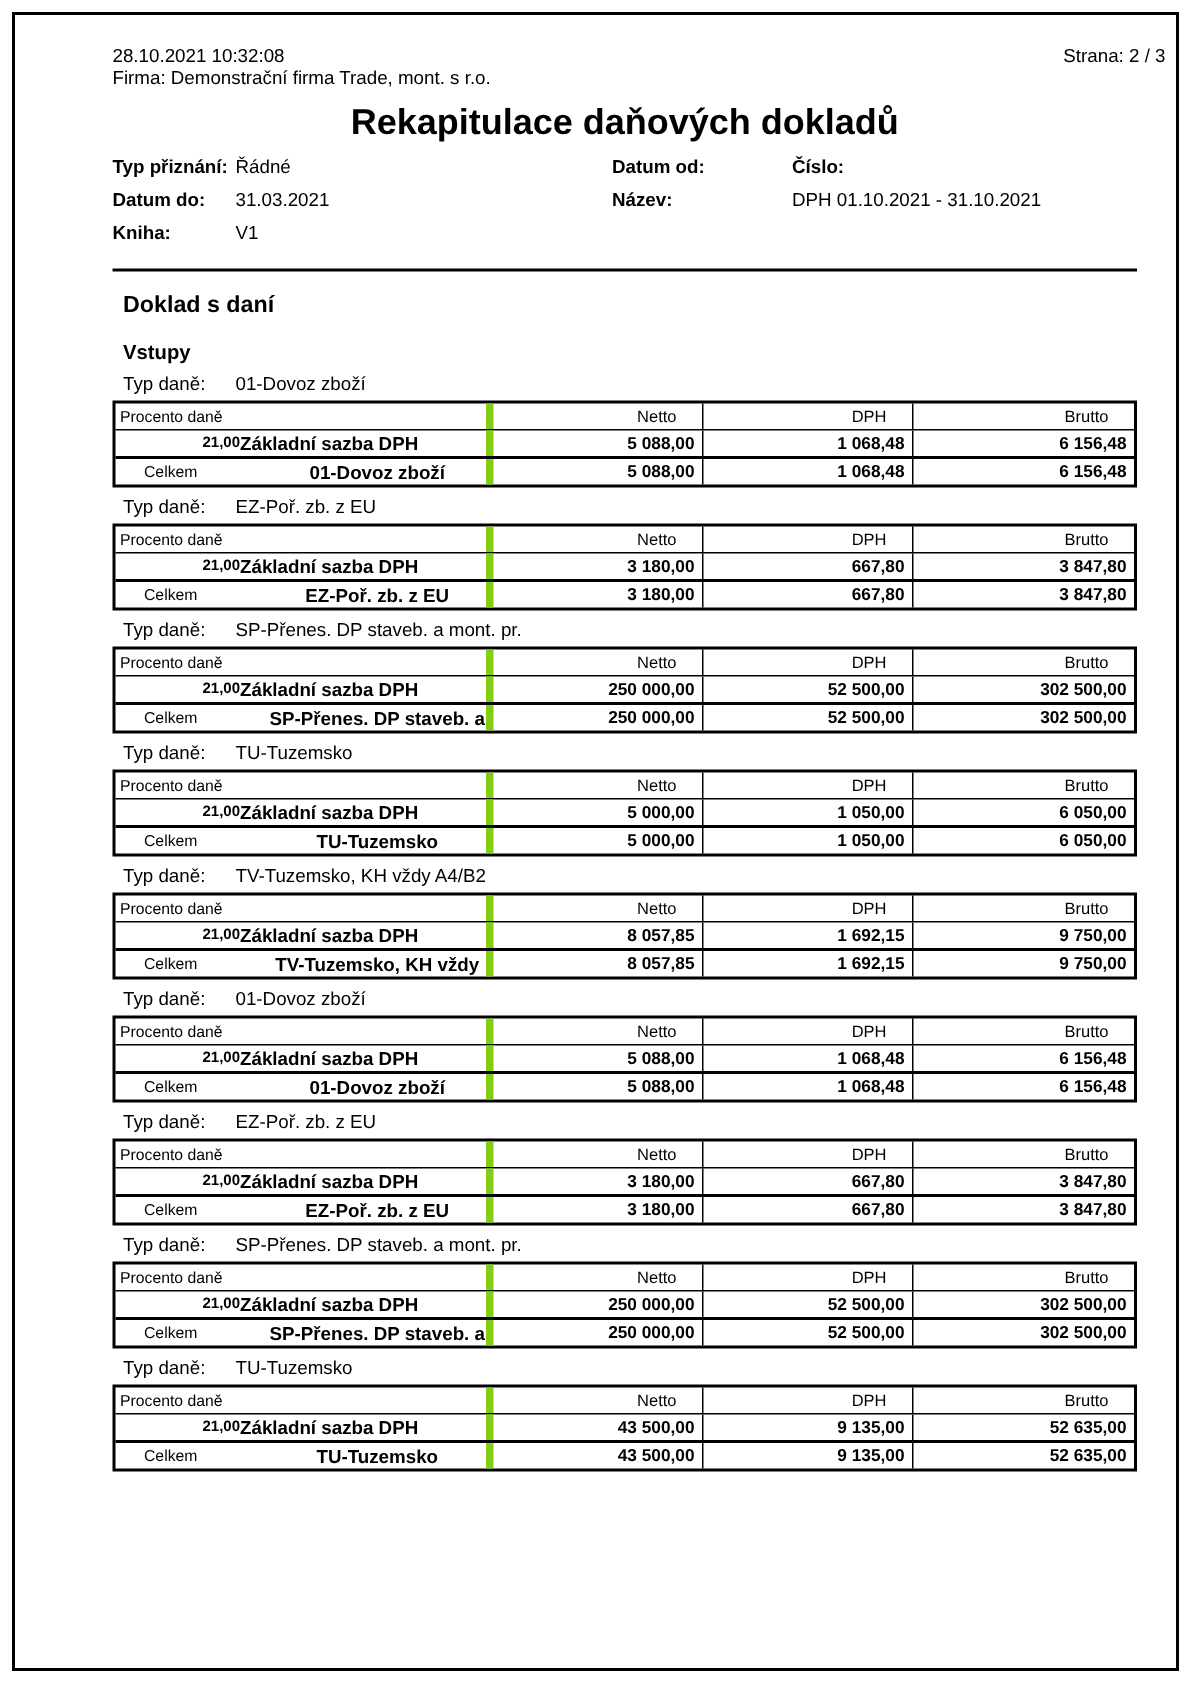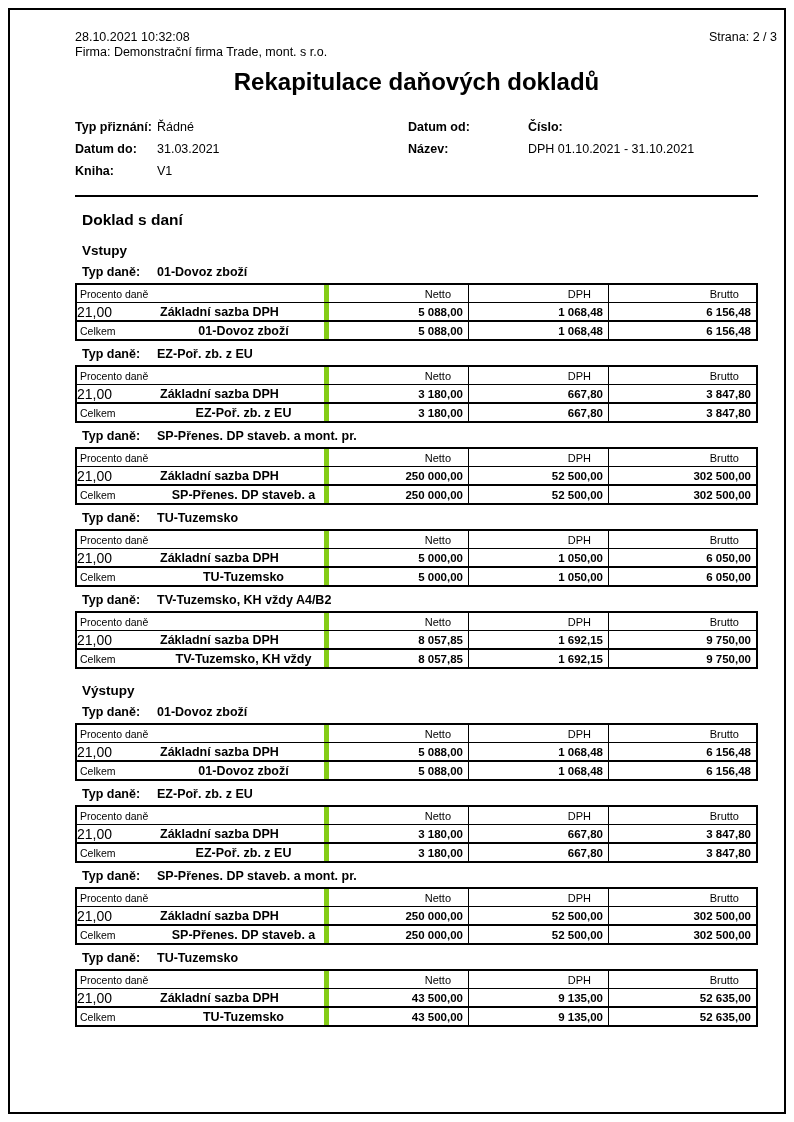--- a/index.html
+++ b/index.html
@@ -14,48 +14,48 @@
     border:2px solid #000; box-sizing:border-box;
   }
   .content { position:absolute; left:75px; top:30px; width:683px; }
 
   
   .doc-header { display:flex; justify-content:space-between; width:702px; font-size:12.5px; line-height:15px; }
   .firma-line { font-size:12.5px; line-height:15px; }
   .doc-title { width:683px; text-align:center; font-size:24px; font-weight:bold; margin-top:8px; line-height:28px; }
 
   
-  .meta { display:grid; grid-template-columns:82px 251px 120px 230px; margin-top:20px; font-size:12.5px; line-height:22px; }
+  .meta { display:grid; grid-template-columns:82px 251px 120px 230px; margin-top:4px; font-size:12.5px; line-height:22px; }
   .meta .lab { font-weight:bold; }
 
   .rule { border:0; border-top:2px solid #000; margin:13px 0 0 0; width:683px; }
 
   .section-title { font-size:15.5px; font-weight:bold; margin:13px 0 0 7px; line-height:19px; }
   .subsection-title { font-size:13.5px; font-weight:bold; margin:13px 0 0 7px; line-height:17px; }
 
   .block { margin-top:6px; }
-  .typ-dane { display:flex; margin-left:7px; font-size:12.5px; font-weight:bold; line-height:15px; margin-bottom:3px; }
+  .typ-dane { display:flex; margin-left:7px; font-size:12.5px; font-weight:normal; line-height:15px; margin-bottom:3px; }
   .typ-dane .td-lab { width:75px; }
 
   
   .tbl { width:683px; border:2px solid #000; box-sizing:border-box; }
   .trow { display:flex; align-items:center; height:17px; }
   .trow + .trow { border-top:1px solid #000; }
   .trow.total { border-top:2px solid #000; }
   .c { box-sizing:border-box; height:100%; display:flex; align-items:center; overflow:hidden; }
   .c1 { width:252px; border-right:5px solid #84cc16; }
   .c2 { width:140px; border-right:1px solid #000; }
   .c3 { width:140px; border-right:1px solid #000; }
   .c4 { flex:1; }
   .hlab { font-size:10.5px; padding-left:3px; }
   .hnum { font-size:11px; font-weight:normal; justify-content:flex-end; padding-right:17px; }
   .num  { font-size:11.5px; font-weight:bold; justify-content:flex-end; padding-right:5px; }
-  .pct  { width:83px; font-size:14px; font-weight:normal; }
+  .pct  { width:83px; text-align:right; font-size:10px; font-weight:bold; }
   .rname{ margin-left:0; font-size:12.5px; font-weight:bold; white-space:nowrap; }
-  .clab { font-size:10.5px; padding-left:3px; width:83px; }
+  .clab { font-size:10.5px; padding-left:19px; width:83px; }
   .cname{ flex:1; text-align:center; font-size:12.5px; font-weight:bold; white-space:nowrap; overflow:hidden; }
 </style>
 </head>
 <body>
 
 <div class="frame"></div>
 
 <div class="content">
 
   <div class="doc-header">
@@ -250,21 +250,20 @@
         <div class="c c2 num">8 057,85</div>
         <div class="c c3 num">1 692,15</div>
         <div class="c c4 num">9 750,00</div>
       </div>
     </div>
   </div>
 </div>
   </div>
 
   <div class="subsection">
-    <div class="subsection-title">Výstupy</div>
     <div class="blocks">
   <div class="block">
     <div class="typ-dane">
       <span class="td-lab">Typ daně:</span>
       <span>01-Dovoz zboží</span>
     </div>
     <div class="tbl">
       <div class="trow">
         <div class="c c1 hlab">Procento daně</div>
         <div class="c c2 hnum">Netto</div>

